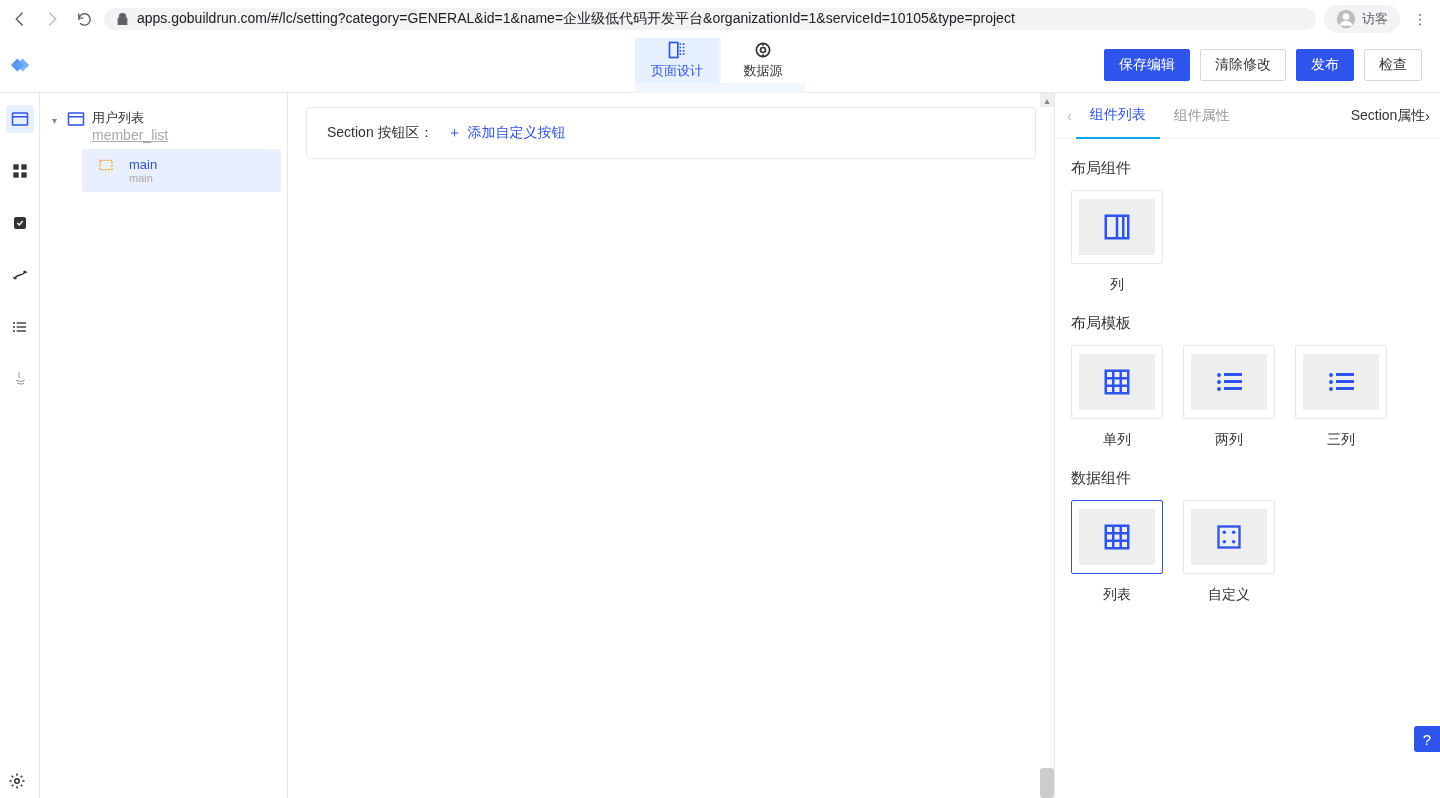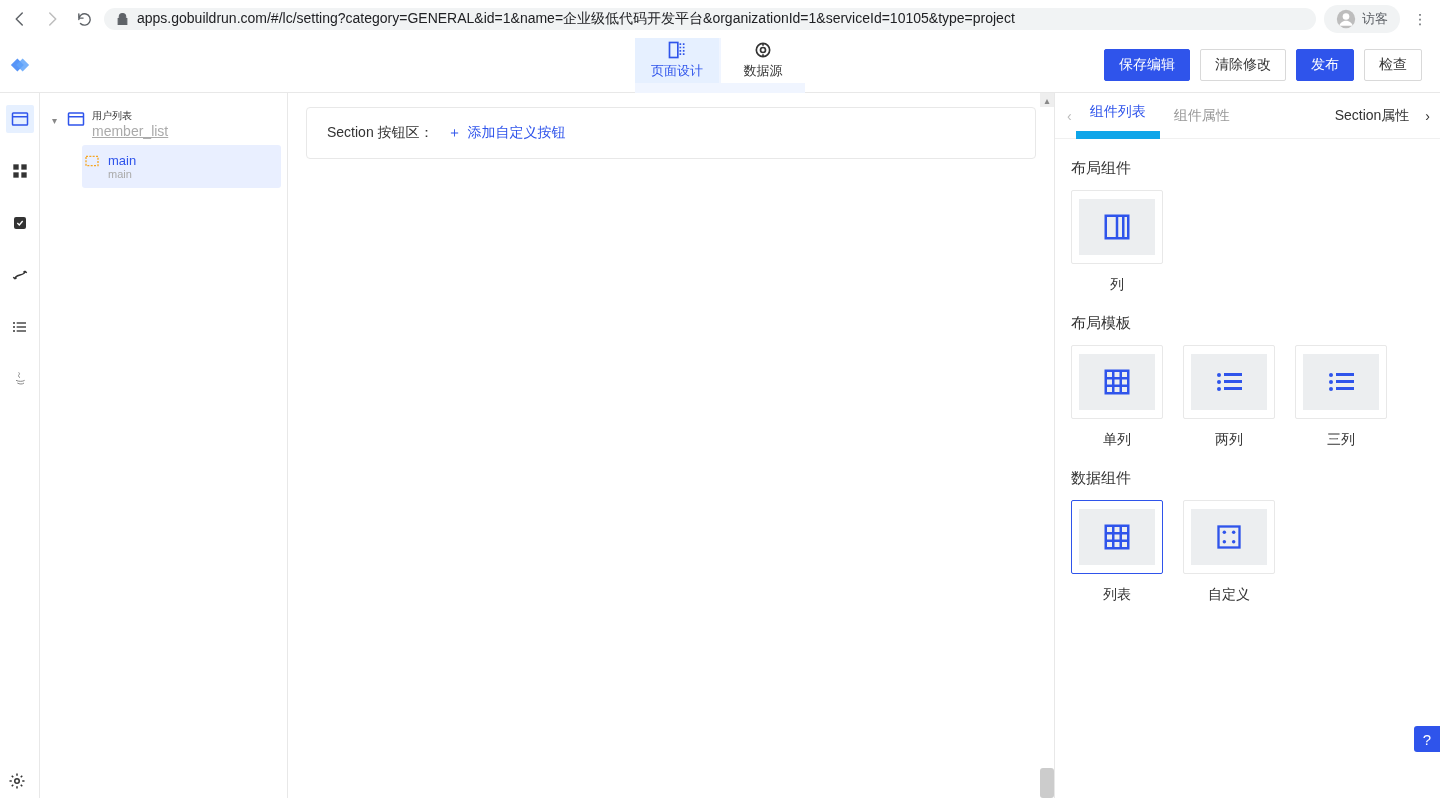--- a/index.html
+++ b/index.html
@@ -30,40 +30,40 @@
 .app-body { display: flex; height: calc(798px - 38px - 55px); }
 .nav-rail { width: 40px; border-right: 1px solid #e8e8e8; display: flex; flex-direction: column; align-items: center; padding-top: 12px; gap: 24px; position: relative; }
 .rail-item { width: 28px; height: 28px; display: flex; align-items: center; justify-content: center; cursor: pointer; color: #666; }
 .rail-item.active { background: #e6f0ff; color: #2f54eb; border-radius: 2px; }
 .rail-settings { position: absolute; bottom: 8px; left: 8px; color: #333; cursor: pointer; }
 
 .left-tree { width: 248px; border-right: 1px solid #e8e8e8; padding: 10px 6px; }
 .tree-node { display: flex; align-items: flex-start; padding: 6px 6px; border-radius: 3px; cursor: pointer; }
 .tree-caret { width: 14px; color: #888; font-size: 10px; margin-top: 6px; }
 .tree-icon { width: 20px; height: 20px; margin-right: 6px; display: flex; align-items: center; justify-content: center; }
-.tree-labels .t1 { font-size: 10px; color: #333; }
+.tree-labels .t1 { font-size: 13px; color: #333; }
 .tree-labels .t2 { font-size: 14px; color: #aaa; text-decoration: underline; }
-.tree-child { margin-left: 36px; padding: 8px 2px; border-radius: 3px; background: #e9efff; display: flex; align-items: flex-start; gap: 8px; cursor: pointer; }
+.tree-child { margin-left: 36px; padding: 8px 16px; border-radius: 3px; background: #e9efff; display: flex; align-items: flex-start; gap: 15px; cursor: pointer; }
 .tree-child .t1 { font-size: 13px; color: #2f54eb; }
 .tree-child .t2 { font-size: 11px; color: #aaa; }
 
 .canvas-area { flex: 1; background: #fff; padding: 14px 18px; position: relative; }
 .scroll-up { position: absolute; right: 0; top: 0; width: 14px; height: 14px; background: #eee; color: #888; display:flex; align-items:center; justify-content:center; font-size:10px;}
 .scroll-dn { position: absolute; right: 0; bottom: 0; width: 14px; height: 30px; background: #ccc; border-radius:3px;}
 .section-card { border: 1px solid #e8e8e8; border-radius: 4px; padding: 16px 20px; display: flex; align-items: center; gap: 14px; }
 .section-label { font-size: 14px; color: #333; }
 .add-link { display: flex; align-items: center; gap: 6px; color: #2f54eb; font-size: 14px; cursor: pointer; }
 
 
 .right-panel { width: 386px; border-left: 1px solid #e8e8e8; display: flex; flex-direction: column; }
 .right-tabs { height: 46px; display: flex; align-items: center; border-bottom: 1px solid #f0f0f0; padding: 0 8px; position: relative; }
 .right-tabs .chev { color: #bbb; padding: 0 4px; cursor: pointer; }
 .r-tab { padding: 0 14px; font-size: 14px; color: #999; height: 46px; display: flex; align-items: center; cursor: pointer; }
-.r-tab.active { color: #2f54eb; border-bottom: 8px solid #0ea5e9; }
-.r-right { position: absolute; right: 10px; display: flex; align-items: center; gap: 16px; color: #333; font-size: 14px; cursor: pointer; }
+.r-tab.active { color: #2f54eb; border-bottom: 2px solid #0ea5e9; }
+.r-right { position: absolute; right: 10px; display: flex; align-items: center; gap: 0; color: #333; font-size: 14px; cursor: pointer; }
 
 .right-scroll { flex: 1; overflow-y: auto; padding: 16px; }
 .grp-title { font-size: 15px; color: #333; margin-bottom: 12px; margin-top: 20px; }
 .grp-title:first-child { margin-top: 4px; }
 .comp-row { display: flex; gap: 20px; flex-wrap: wrap; }
 .comp-card { width: 92px; display: flex; flex-direction: column; align-items: center; gap: 12px; cursor: pointer; }
 .comp-card .thumb { width: 92px; height: 74px; border: 1px solid #e8e8e8; background: #fff; display: flex; align-items: center; justify-content: center; border-radius: 2px; }
 .comp-card.selected .thumb { border-color: #2f54eb; }
 .comp-card .thumb .inner { width: 76px; height: 56px; background: #eceef0; display:flex; align-items:center; justify-content:center; }
 .comp-card .lbl { font-size: 14px; color: #333; }

